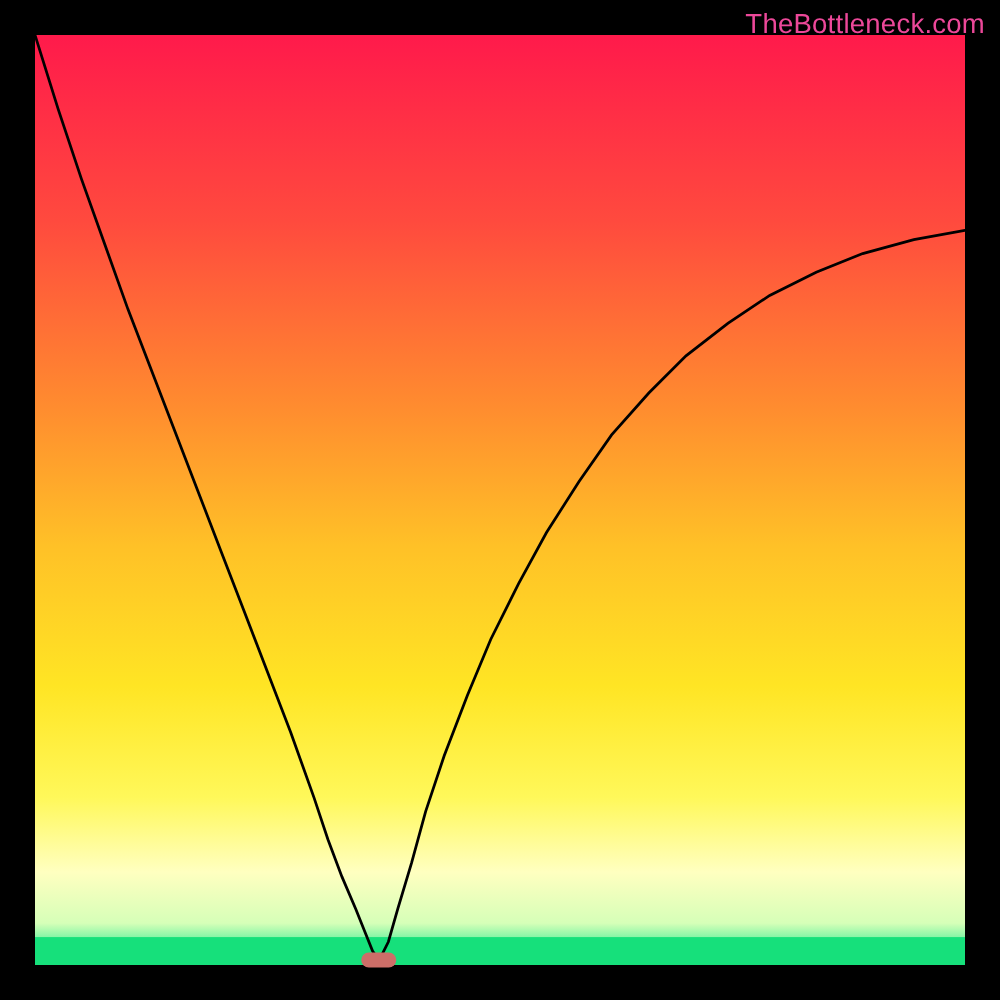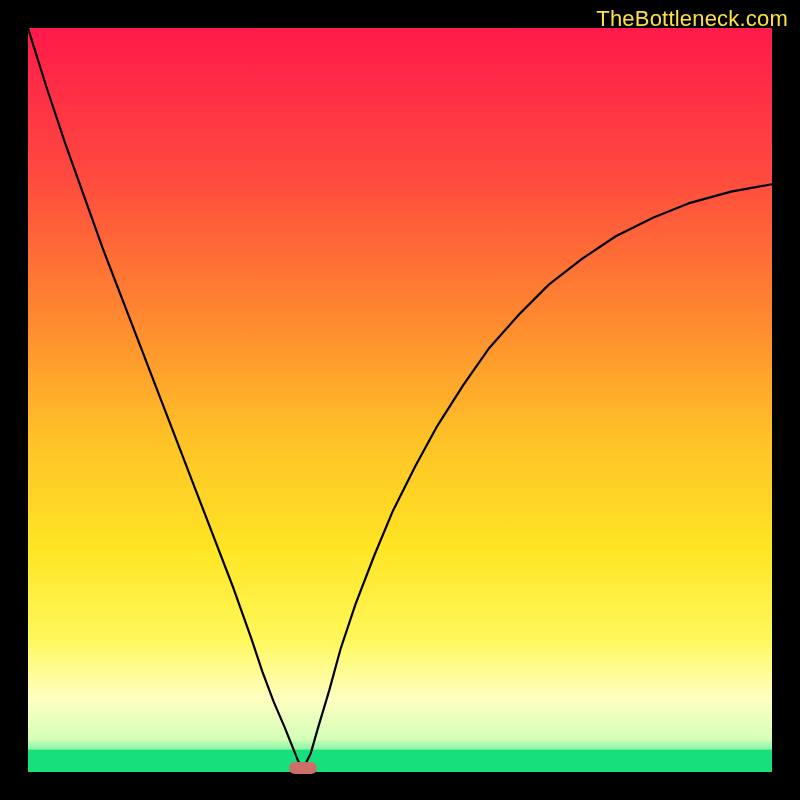--- a/index.html
+++ b/index.html
@@ -23,21 +23,21 @@
     position: absolute;
     left: 0;
     top: 0;
     width: 744px;
     height: 744px;
   }
   .watermark {
     position: absolute;
     top: 6px;
     right: 12px;
-    color: #fde047;
+    color: #ec4899;
     font-size: 22px;
     font-weight: 500;
     letter-spacing: 0.2px;
   }
   .marker {
     position: absolute;
     width: 28px;
     height: 12px;
     border-radius: 6px;
     background: #cd6e68;

